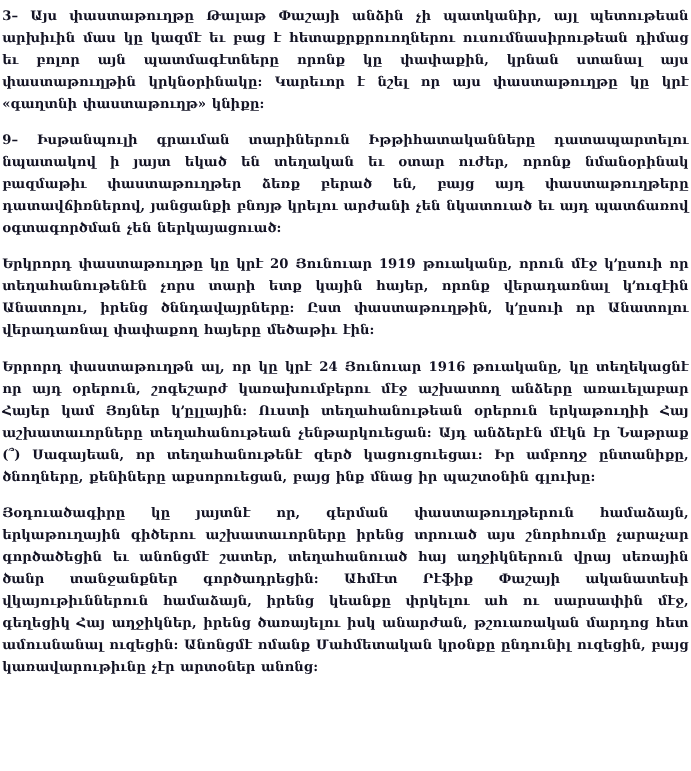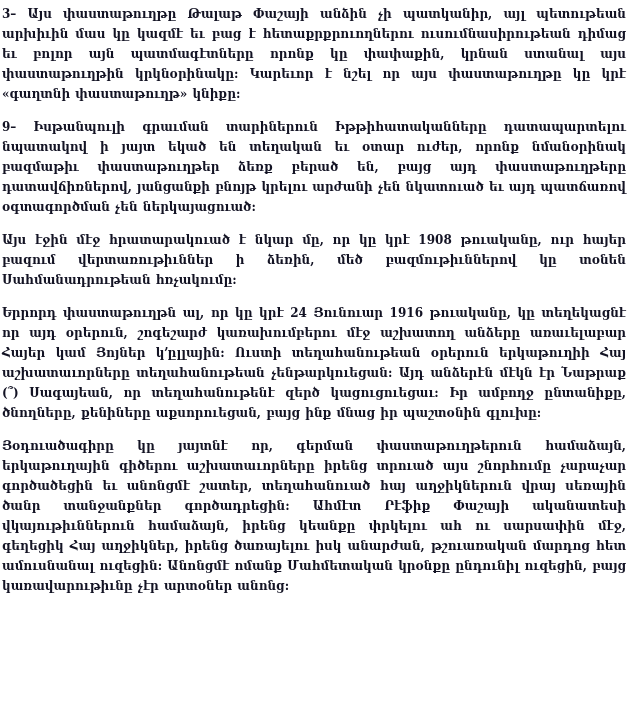--- a/index.html
+++ b/index.html
@@ -29,17 +29,17 @@
     text-indent: 0;
   }
 </style>
 </head>
 <body>
 
 <div class="page">
   <div class="doc">
     <p class="num-indent">3– Այս փաստաթուղթը Թալաթ Փաշայի անձին չի պատկանիր, այլ պետութեան արխիւին մաս կը կազմէ եւ բաց է հետաքրքրուողներու ուսումնասիրութեան դիմաց եւ բոլոր այն պատմագէտները որոնք կը փափաքին, կրնան ստանալ այս փաստաթուղթին կրկնօրինակը: Կարեւոր է նշել որ այս փաստաթուղթը կը կրէ «գաղտնի փաստաթուղթ» կնիքը:</p>
     <p class="num-indent">9– Իսթանպուլի գրաւման տարիներուն Իթթիհատականները դատապարտելու նպատակով ի յայտ եկած են տեղական եւ օտար ուժեր, որոնք նմանօրինակ բազմաթիւ փաստաթուղթեր ձեռք բերած են, բայց այդ փաստաթուղթերը դատավճիռներով, յանցանքի բնոյթ կրելու արժանի չեն նկատուած եւ այդ պատճառով օգտագործման չեն ներկայացուած:</p>
-    <p>Այս էջին մէջ հրատարակուած է նկար մը, որ կը կրէ 1908 թուականը, ուր հայեր բազում վերտառութիւններ ի ձեռին, մեծ բազմութիւններով կը տօնեն Սահմանադրութեան հռչակումը:</p>
+    <p>Երկրորդ փաստաթուղթը կը կրէ 20 Յունուար 1919 թուականը, որուն մէջ կ՚ըսուի որ տեղահանութենէն չորս տարի ետք կային հայեր, որոնք վերադառնալ կ՚ուզէին Անատոլու, իրենց ծննդավայրները: Ըստ փաստաթուղթին, կ՚ըսուի որ Անատոլու վերադառնալ փափաքող հայերը մեծաթիւ էին:</p>
     <p>Երրորդ փաստաթուղթն ալ, որ կը կրէ 24 Յունուար 1916 թուականը, կը տեղեկացնէ որ այդ օրերուն, շոգեշարժ կառախումբերու մէջ աշխատող անձերը առաւելաբար Հայեր կամ Յոյներ կ՚ըլլային: Ուստի տեղահանութեան օրերուն երկաթուղիի Հայ աշխատաւորները տեղահանութեան չենթարկուեցան: Այդ անձերէն մէկն էր Նաթրաք (՞) Սագայեան, որ տեղահանութենէ զերծ կացուցուեցաւ: Իր ամբողջ ընտանիքը, ծնողները, քենիները աքսորուեցան, բայց ինք մնաց իր պաշտօնին գլուխը:</p>
     <p>Յօդուածագիրը կը յայտնէ որ, գերման փաստաթուղթերուն համաձայն, երկաթուղային գիծերու աշխատաւորները իրենց տրուած այս շնորհումը չարաչար գործածեցին եւ անոնցմէ շատեր, տեղահանուած հայ աղջիկներուն վրայ սեռային ծանր տանջանքներ գործադրեցին: Ահմէտ Րէֆիք Փաշայի ականատեսի վկայութիւններուն համաձայն, իրենց կեանքը փրկելու ահ ու սարսափին մէջ, գեղեցիկ Հայ աղջիկներ, իրենց ծառայելու իսկ անարժան, թշուառական մարդոց հետ ամուսնանալ ուզեցին: Անոնցմէ ոմանք Մահմետական կրօնքը ընդունիլ ուզեցին, բայց կառավարութիւնը չէր արտօներ անոնց:</p>
   </div>
 </div>
 
 </body></html>

